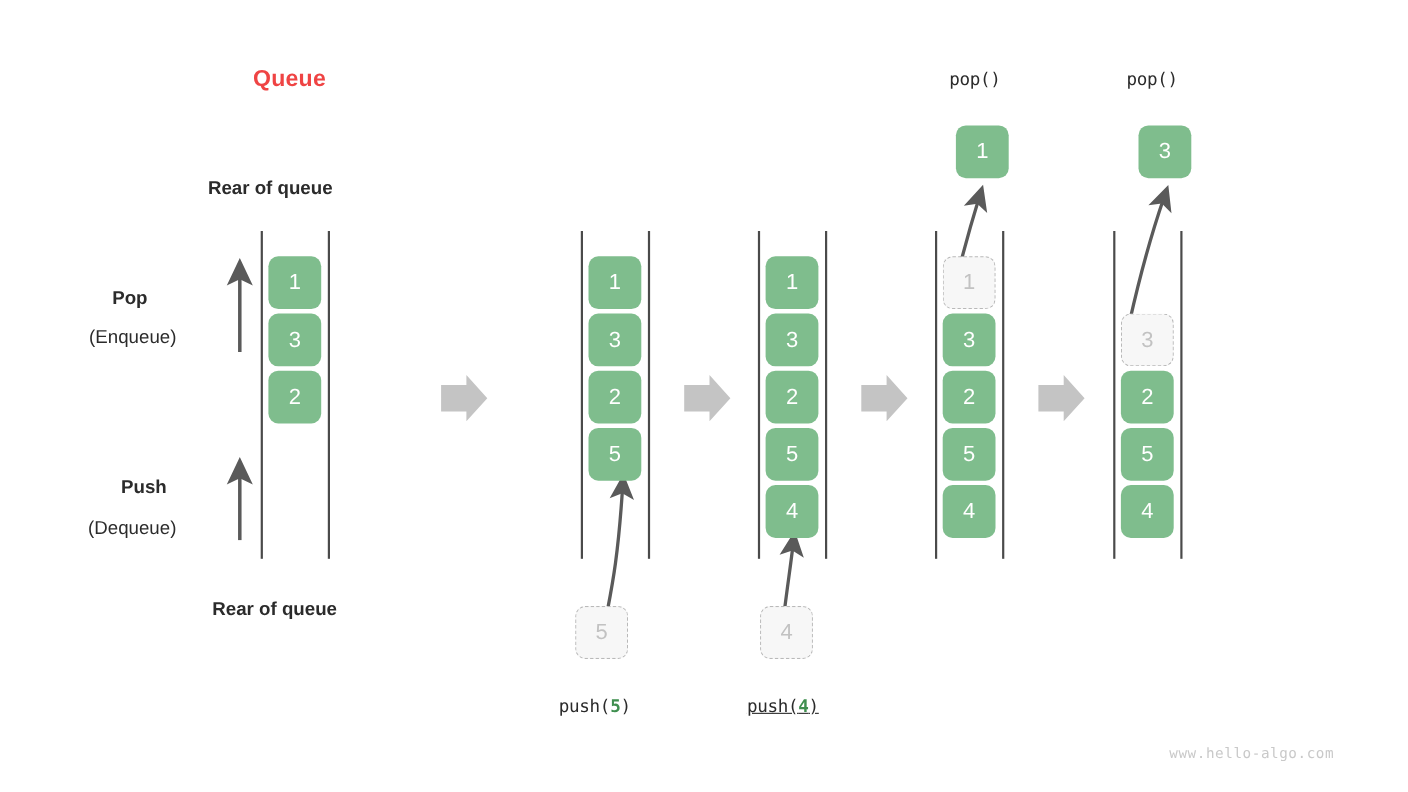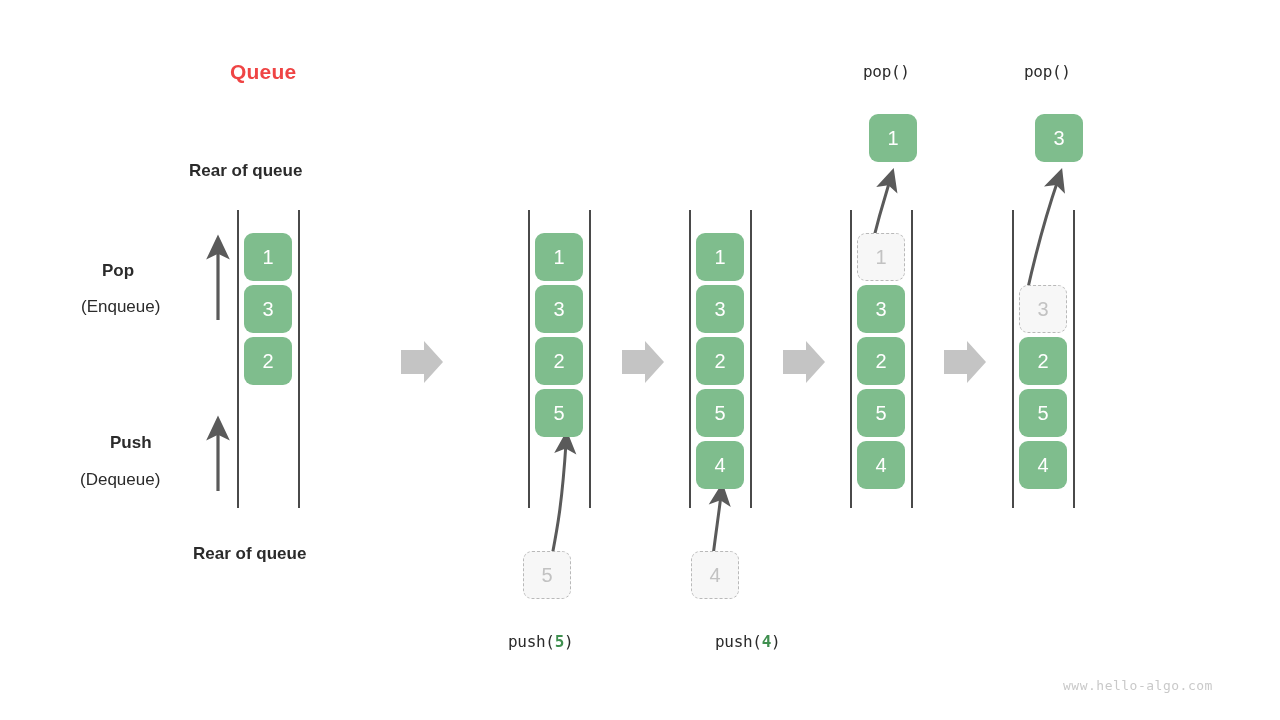--- a/index.html
+++ b/index.html
@@ -181,21 +181,21 @@
 
   <div class="abs">
     <div class="rail" style="left:689px; top:210px; height:298px;"></div>
     <div class="rail" style="left:750px; top:210px; height:298px;"></div>
     <div class="cell abs" style="left:696px; top:233px;">1</div>
     <div class="cell abs" style="left:696px; top:285px;">3</div>
     <div class="cell abs" style="left:696px; top:337px;">2</div>
     <div class="cell abs" style="left:696px; top:389px;">5</div>
     <div class="cell abs" style="left:696px; top:441px;">4</div>
     <div class="cell ghost abs" style="left:691px; top:551px;">4</div>
-    <div class="abs mono-label" style="left:715px; top:632px;"><span>push(</span><span class="arg">4</span><span>)</span></div>
+    <div class="abs mono-label" style="left:679px; top:632px;text-decoration:underline;"><span>push(</span><span class="arg">4</span><span>)</span></div>
   </div>
 
   <div class="abs">
     <div class="abs mono-label" style="left:863px; top:62px;">pop()</div>
     <div class="cell abs" style="left:869px; top:114px;">1</div>
     <div class="rail" style="left:850px; top:210px; height:298px;"></div>
     <div class="rail" style="left:911px; top:210px; height:298px;"></div>
     <div class="cell ghost abs" style="left:857px; top:233px;">1</div>
     <div class="cell abs" style="left:857px; top:285px;">3</div>
     <div class="cell abs" style="left:857px; top:337px;">2</div>

